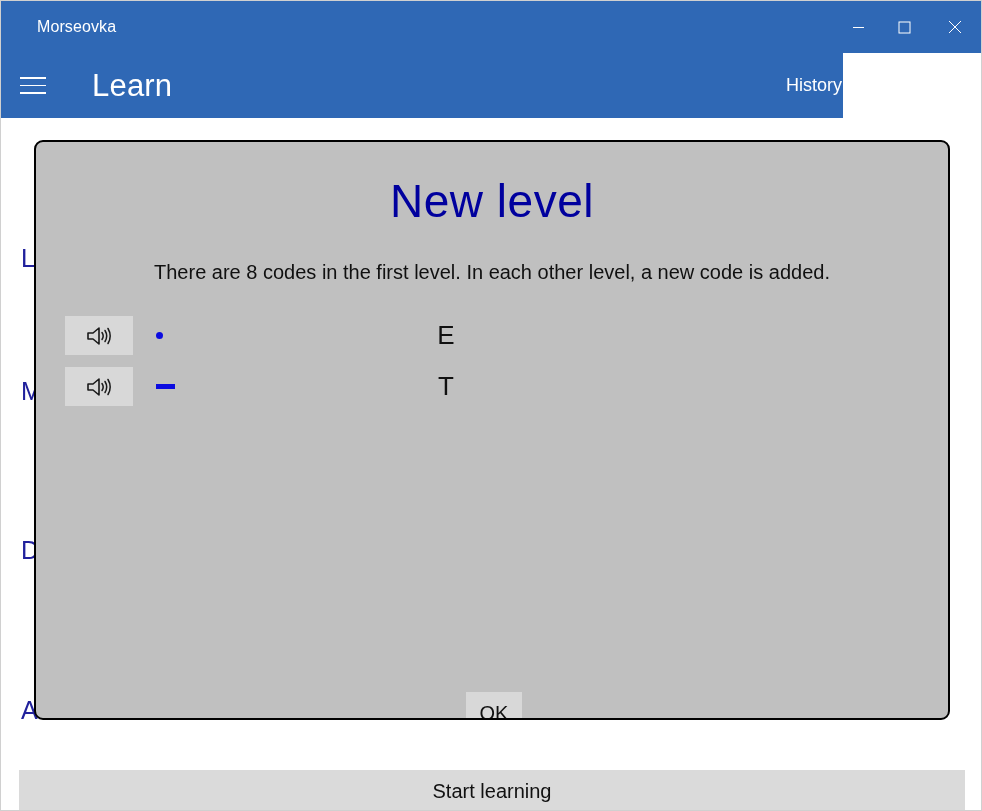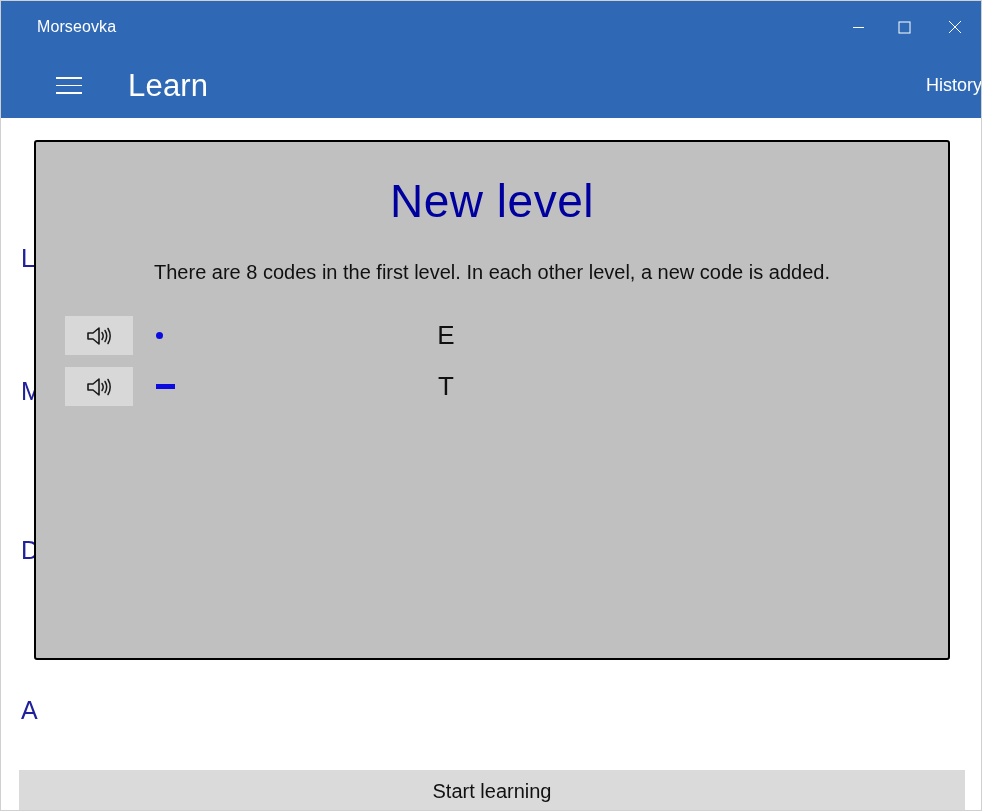--- a/index.html
+++ b/index.html
@@ -50,25 +50,24 @@
     justify-content: center;
     cursor: default;
   }
   .win-btn:last-child { width: 56px; }
   .win-btn svg { display: block; }
 
   
   .appbar {
     position: absolute;
     left: 0; top: 52px;
-    width: 982px; height: 65px;
+    width: 842px; height: 65px;
     background: #2f68b5;
     display: flex;
     align-items: center;
-    padding-left: 36px;
   }
   .hamburger {
     width: 46px;
     height: 46px;
     margin-left: 9px;
     display: flex;
     flex-direction: column;
     align-items: center;
     justify-content: center;
     gap: 6px;
@@ -132,24 +131,24 @@
     justify-content: center;
     cursor: default;
   }
 
   
   .dialog {
     position: absolute;
     left: 33px;
     top: 139px;
     width: 916px;
-    height: 520px;
+    height: 580px;
     background: #c0c0c0;
     border: 2px solid #000000;
-    border-radius: 3px;
+    border-radius: 9px;
     overflow: hidden;
     padding-left: 44px;
   }
   .dialog-title {
     position: absolute;
     left: 0;
     top: 32px;
     width: 100%;
     text-align: center;
     color: #00009e;

